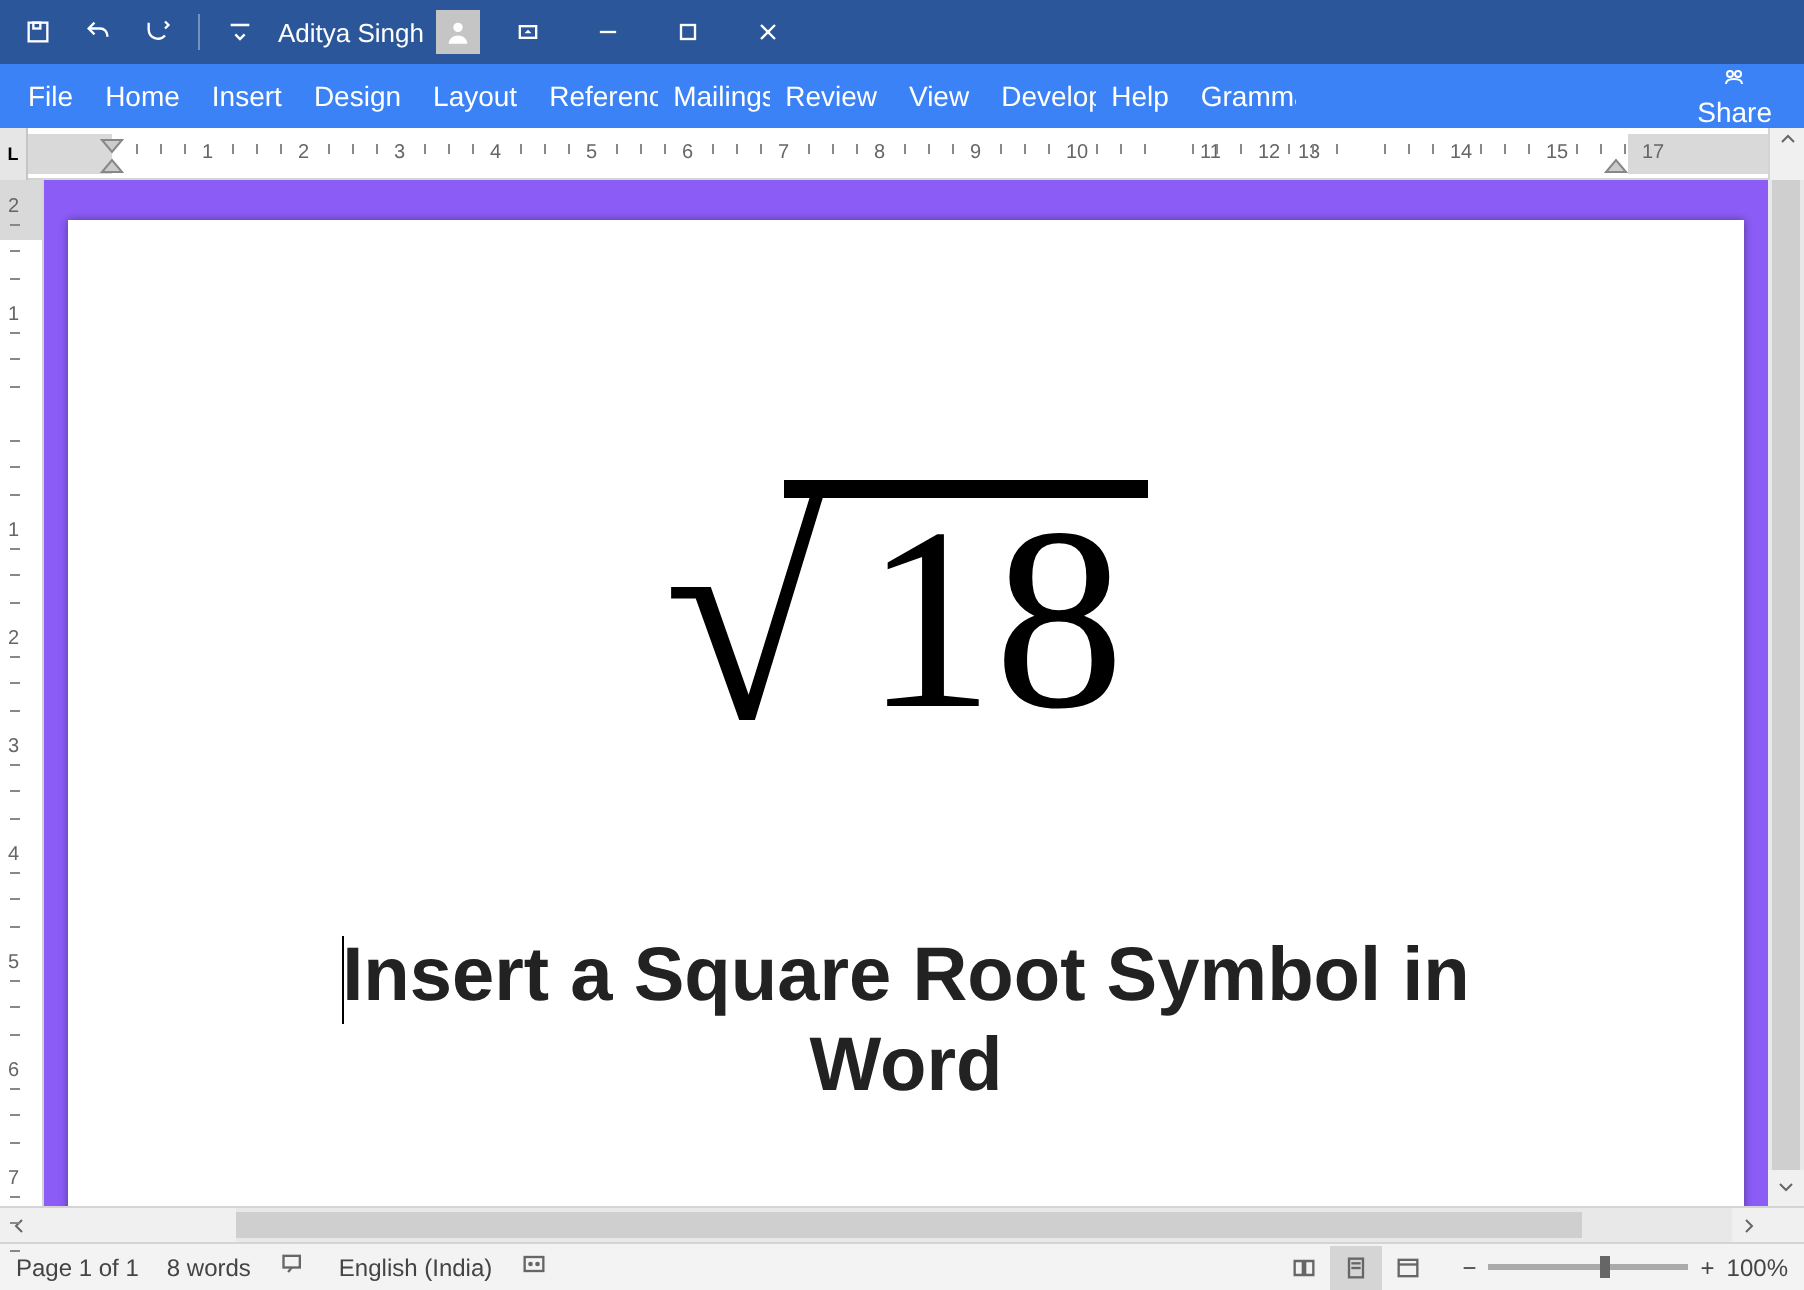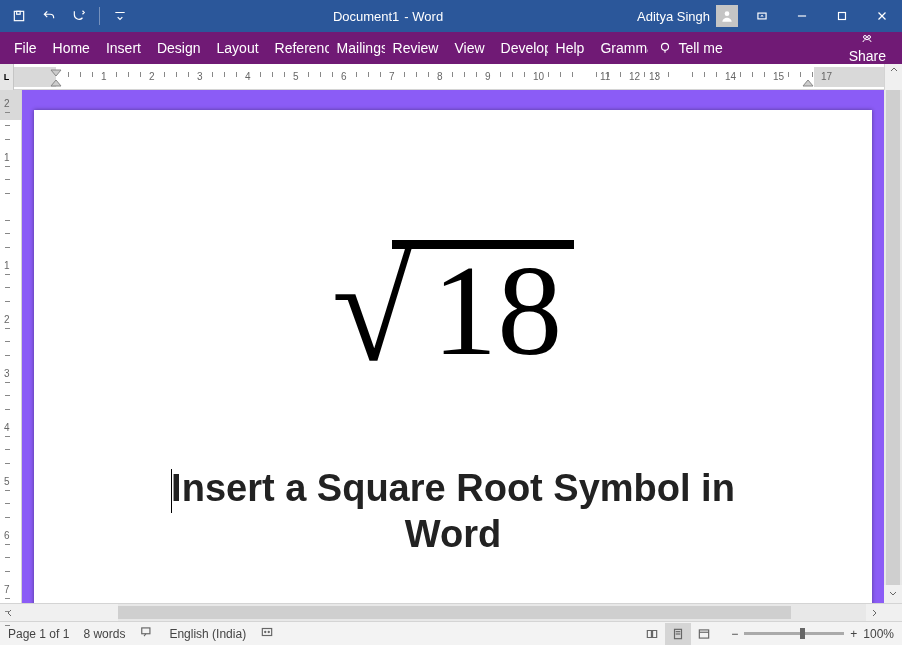--- a/index.html
+++ b/index.html
@@ -18,21 +18,21 @@
   .qat .sep { width: 1px; height: 18px; background: rgba(255,255,255,0.35); margin: 0 3px; }
   .title-center { flex: 1; text-align: center; display:flex; justify-content:center; gap:5px; }
   .user-area { display: flex; align-items: center; gap: 6px; padding-right: 4px; }
   .avatar { width: 22px; height: 22px; background: #c5c5c5; display:flex; align-items:center; justify-content:center; }
   .avatar svg { fill:#fff; }
   .winbtns { display: flex; }
   .winbtns .wb { width: 40px; height: 32px; display: flex; align-items: center; justify-content: center; cursor:pointer; }
 
   .ribbon-tabs {
     height: 32px;
-    background: #701a75;
+    background: #3b82f6;
     color: #fff;
     display: flex;
     align-items: stretch;
     font-size: 14px;
     padding: 0 6px;
   }
   .ribbon-tabs .tab { display:flex; align-items:center; padding: 0 8px; cursor:pointer; white-space:nowrap; }
   .ribbon-tabs .spacer { flex:1; }
   .tellme { display:flex; align-items:center; gap:6px; padding:0 10px; cursor:text; }
   .share { display:flex; align-items:center; gap:4px; padding:0 10px; cursor:pointer;flex-direction:column; }
@@ -108,24 +108,20 @@
           <path d="M4 4v6a8 8 0 0014 5M18 3l3 3-3 3"></path>
         </svg>
     </div>
     <div class="sep"></div>
     <div class="btn">
       <svg class="icon" viewBox="0 0 24 24">
           <path d="M4 6h16M8 14l4 4 4-4"></path>
         </svg>
     </div>
   </div>
-  <div class="title-center">
-    <span>Document1</span>
-    <span> - Word</span>
-  </div>
   <div class="user-area">
     <span>Aditya Singh</span>
     <div class="avatar">
       <svg width="14" height="14" viewBox="0 0 24 24">
           <circle cx="12" cy="8" r="4"></circle>
           <path d="M4 22c0-4 4-7 8-7s8 3 8 7"></path>
         </svg>
     </div>
   </div>
   <div class="winbtns">
@@ -184,27 +180,20 @@
     </div>
   <div class="tab" style="max-width:55px;overflow:hidden;">
       <span>Developer</span>
     </div>
   <div class="tab">
       <span>Help</span>
     </div>
   <div class="tab" style="max-width:56px;overflow:hidden;">
       <span>Grammarly</span>
     </div>
-  <div class="tellme">
-    <svg class="icon" viewBox="0 0 24 24">
-        <circle cx="12" cy="10" r="6"></circle>
-        <line x1="12" y1="16" x2="12" y2="20"></line>
-      </svg>
-    <span>Tell me</span>
-  </div>
   <div class="spacer"></div>
   <div class="share">
     <svg class="icon" viewBox="0 0 24 24">
         <circle cx="8" cy="10" r="3"></circle>
         <circle cx="16" cy="10" r="3"></circle>
         <path d="M4 20c0-3 3-5 8-5s8 2 8 5"></path>
       </svg>
     <span>Share</span>
   </div>
 </div>

